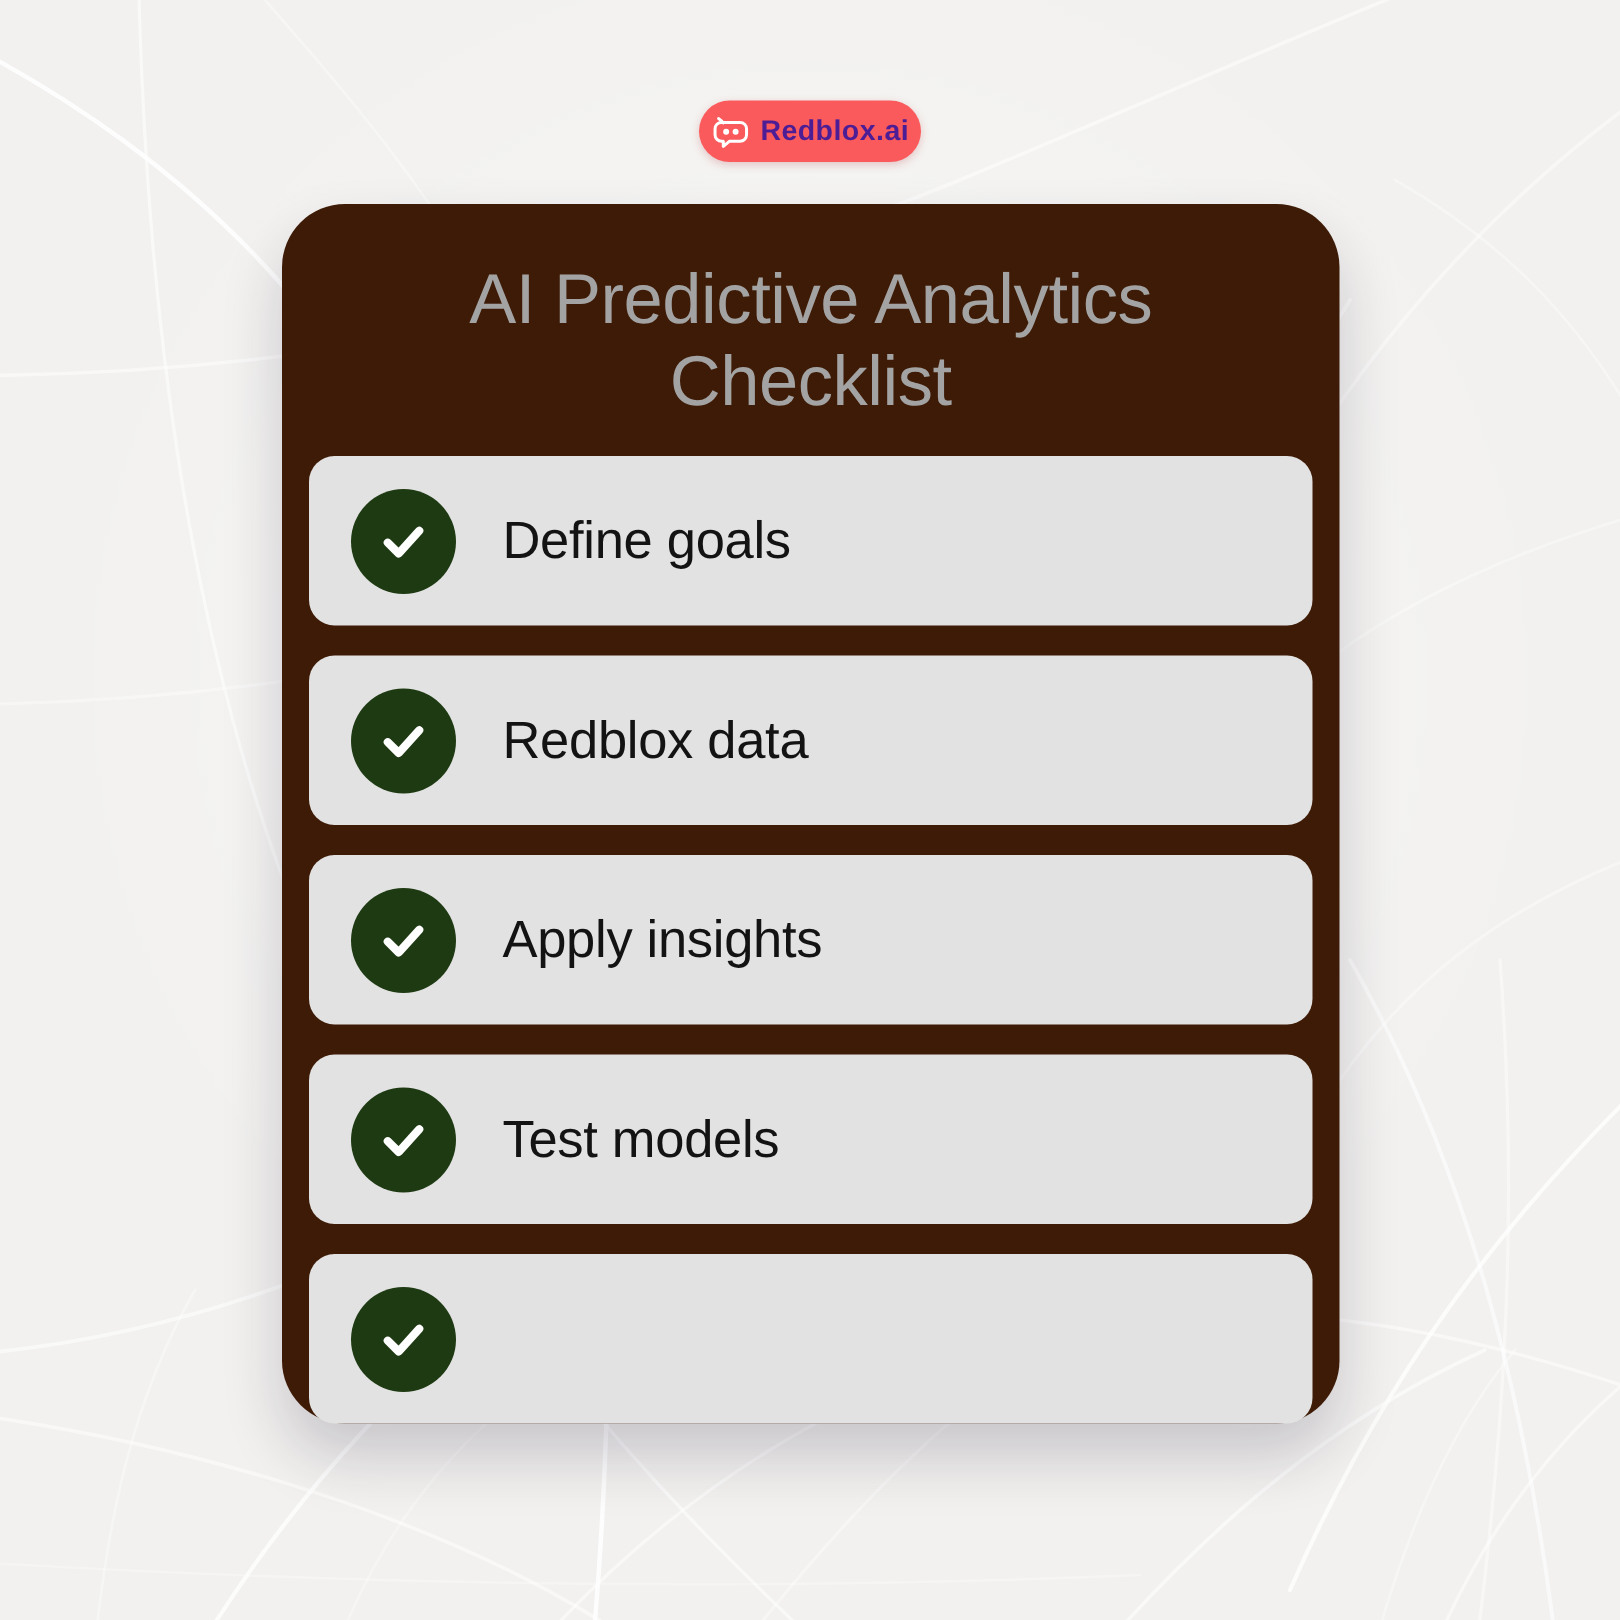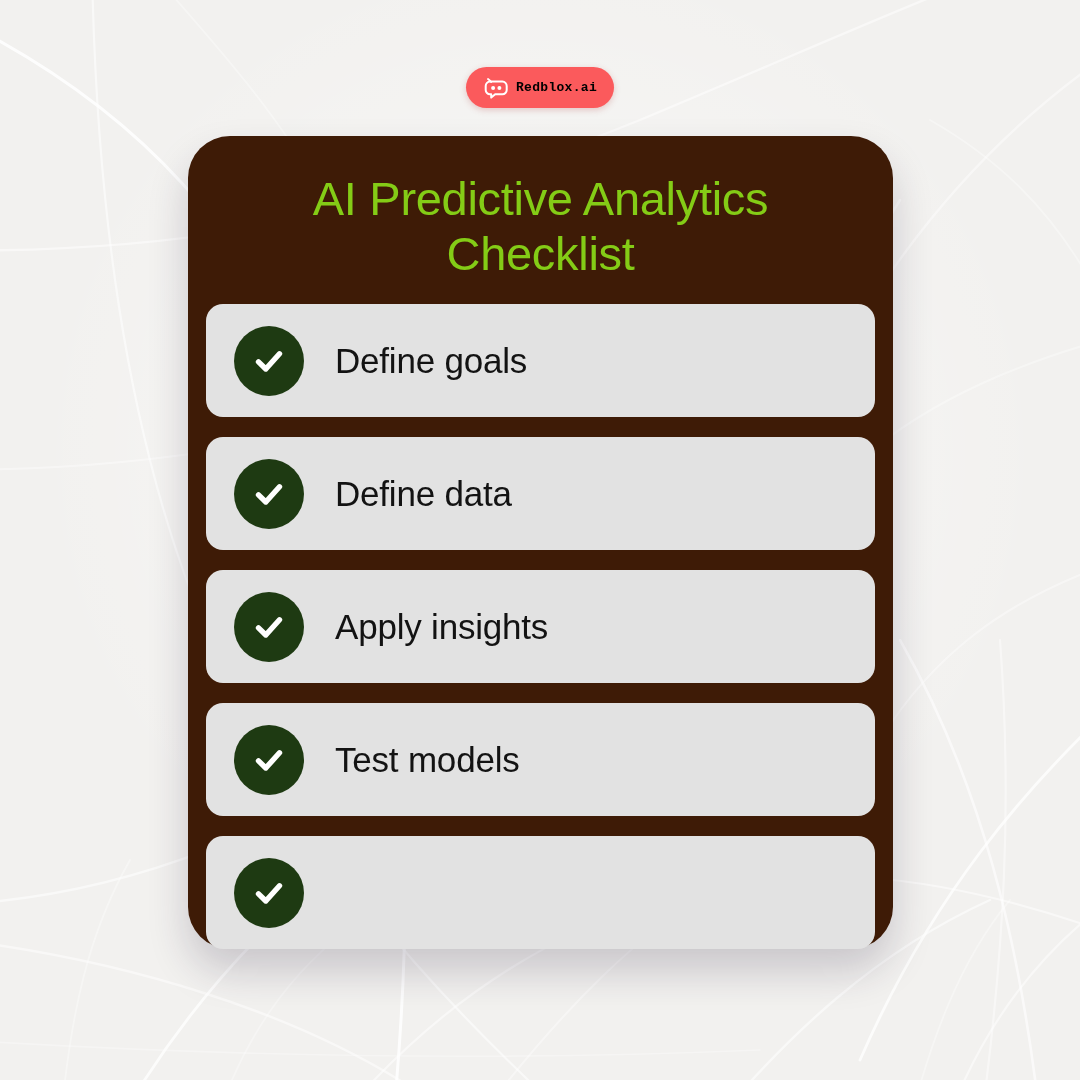--- a/index.html
+++ b/index.html
@@ -53,47 +53,47 @@
     gap: 7px;
     box-shadow: 0 2px 6px rgba(180, 60, 60, 0.25);
   }
   #logo-icon {
     width: 26px;
     height: 22px;
     flex: none;
     display: block;
   }
   #logo-wordmark {
-    color: #000000;
-    font-size: 13px;
+    color: #4c1d95;
+    font-size: 19px;
     font-weight: 700;
     letter-spacing: 0.3px;
     line-height: 1;
     white-space: nowrap;
-    font-family: Liberation Mono, monospace;
+    font-family: Liberation Sans, sans-serif;
   }
 
   
   #checklist-card {
     position: absolute;
     left: 188px;
     top: 136px;
     width: 705px;
     height: 813px;
     background: #3e1b06;
     border-radius: 42px;
     box-shadow: 0 22px 40px rgba(40, 30, 60, 0.20);
     box-sizing: border-box;
     padding: 0 18px;
   }
 
   #card-title {
     margin: 0;
     padding: 36px 40px 0 40px;
-    color: #84cc16;
+    color: #a3a3a3;
     font-size: 47px;
     line-height: 1.16;
     font-weight: 400;
     text-align: center;
     letter-spacing: -0.3px;
     font-family: "Liberation Sans", sans-serif;
   }
 
   #checklist-items {
     margin: 23px 0 12px 0;
@@ -202,21 +202,21 @@
         </span>
         <span class="checklist-label">Define goals</span>
       </li>
 
       <li class="checklist-row">
         <span class="check-badge">
           <svg viewBox="0 0 42 42" aria-hidden="true">
             <path d="M10.5 21.8 L17.8 29.0 L31.5 13.8" fill="none" stroke="#ffffff" stroke-width="5.4" stroke-linecap="round" stroke-linejoin="round"></path>
           </svg>
         </span>
-        <span class="checklist-label">Define data</span>
+        <span class="checklist-label">Redblox data</span>
       </li>
 
       <li class="checklist-row">
         <span class="check-badge">
           <svg viewBox="0 0 42 42" aria-hidden="true">
             <path d="M10.5 21.8 L17.8 29.0 L31.5 13.8" fill="none" stroke="#ffffff" stroke-width="5.4" stroke-linecap="round" stroke-linejoin="round"></path>
           </svg>
         </span>
         <span class="checklist-label">Apply insights</span>
       </li>

